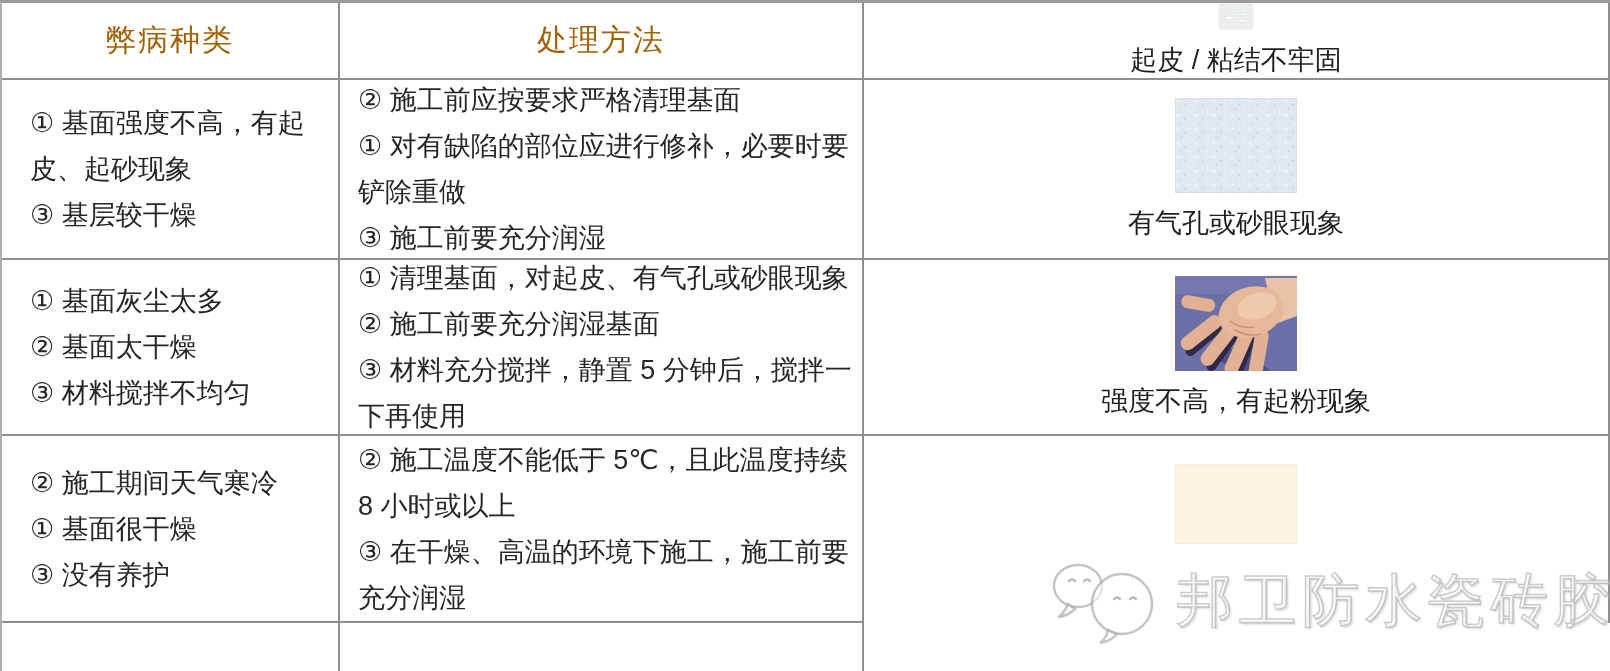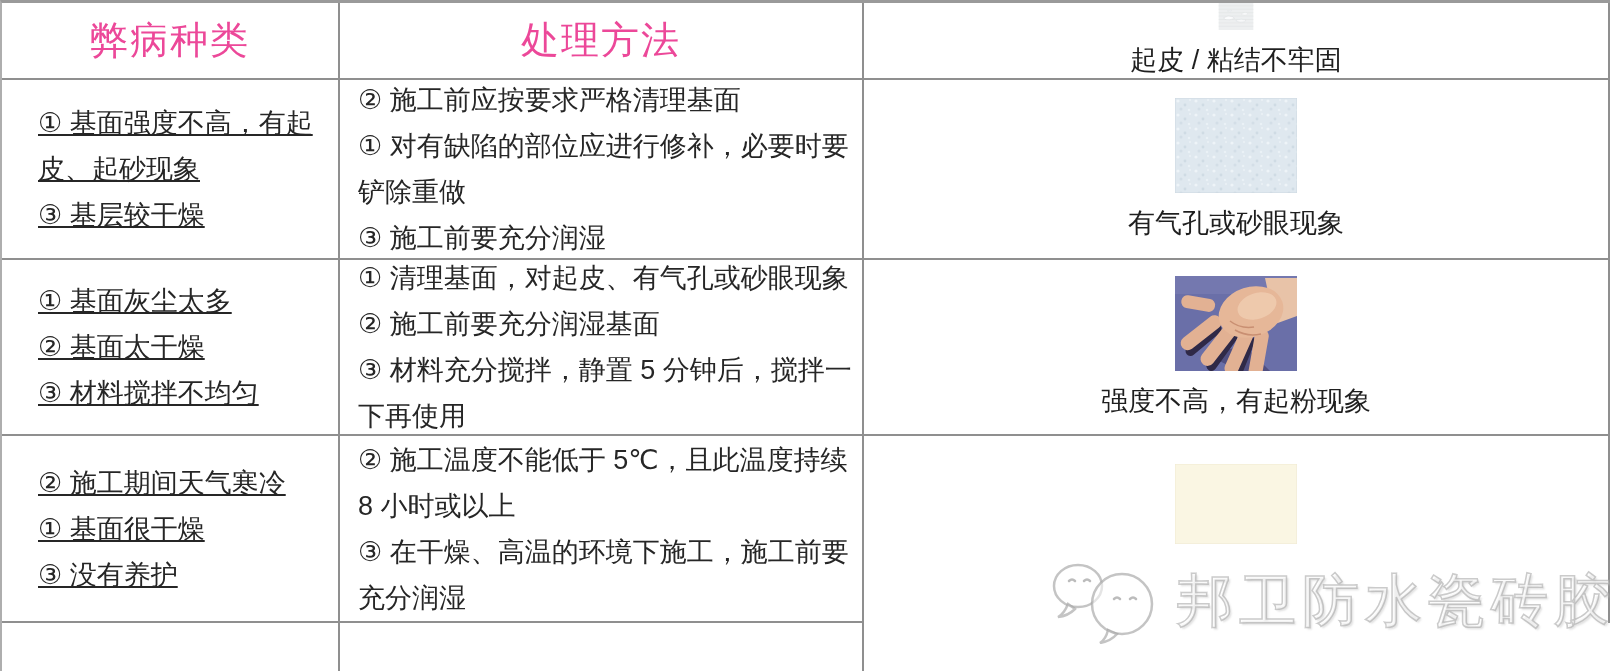--- a/index.html
+++ b/index.html
@@ -23,34 +23,34 @@
   .cell{
     border-right:2px solid #8f8f8f;
     border-bottom:2px solid #8f8f8f;
     box-sizing:border-box;
     overflow:hidden;
     background:#ffffff;
   }
   .cell.last-row{border-bottom:none;}
   .th{
     display:flex;align-items:center;justify-content:center;
-    font-size:38px;letter-spacing:2px;color:#ec4899;
+    font-size:30px;letter-spacing:2px;color:#a16207;
   }
   .defect-cell{
     display:flex;flex-direction:column;
     align-items:center;justify-content:center;
     gap:12px;
   }
   .defect-photo{display:block;width:122px;height:95px;}
   .defect-label{font-size:27px;color:#1f1f1f;white-space:nowrap;}
   .list-cell{
     display:flex;flex-direction:column;justify-content:center;
     font-size:27px;line-height:46px;color:#262626;
   }
-  .causes-cell{padding-left:36px;text-decoration:underline;}
+  .causes-cell{padding-left:28px;}
   .solutions-cell{padding-left:18px;}
   .partial-defect{
     display:flex;flex-direction:column;align-items:center;justify-content:flex-start;
   }
   .partial-defect .defect-photo{margin-top:28px;height:80px;}
   .watermark{
     position:absolute;left:1048px;top:558px;
     display:flex;align-items:center;gap:10px;
     pointer-events:none;
   }

